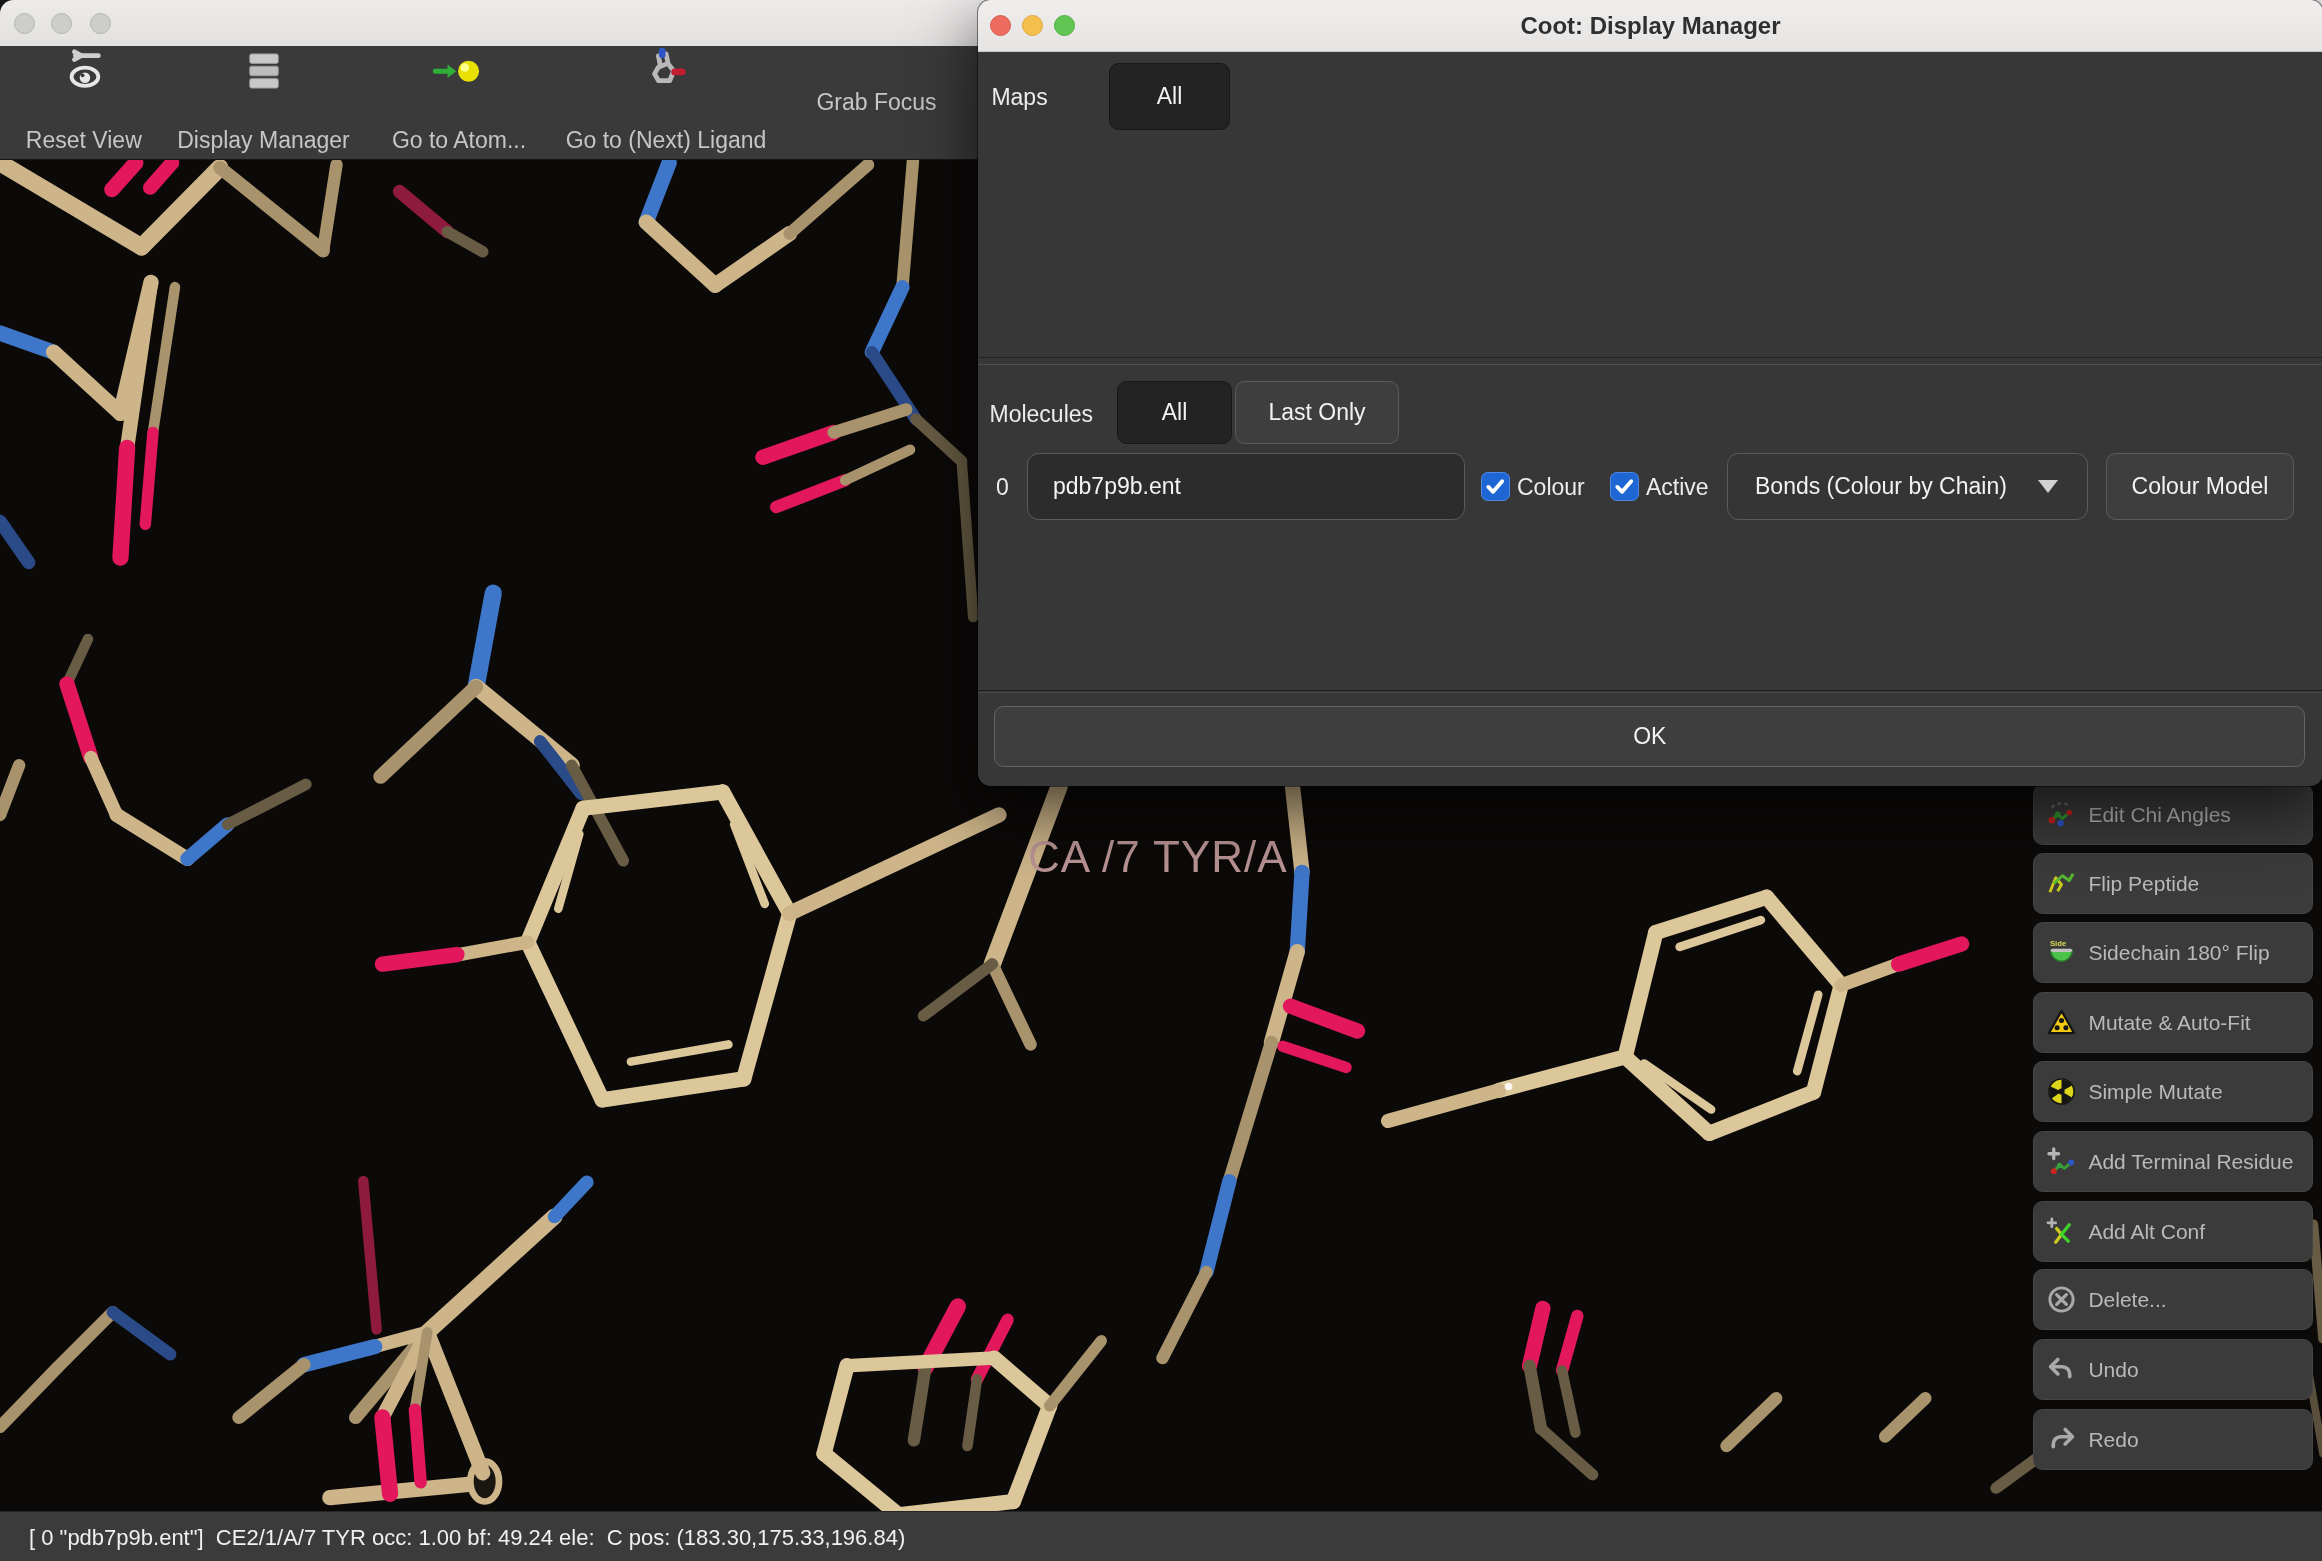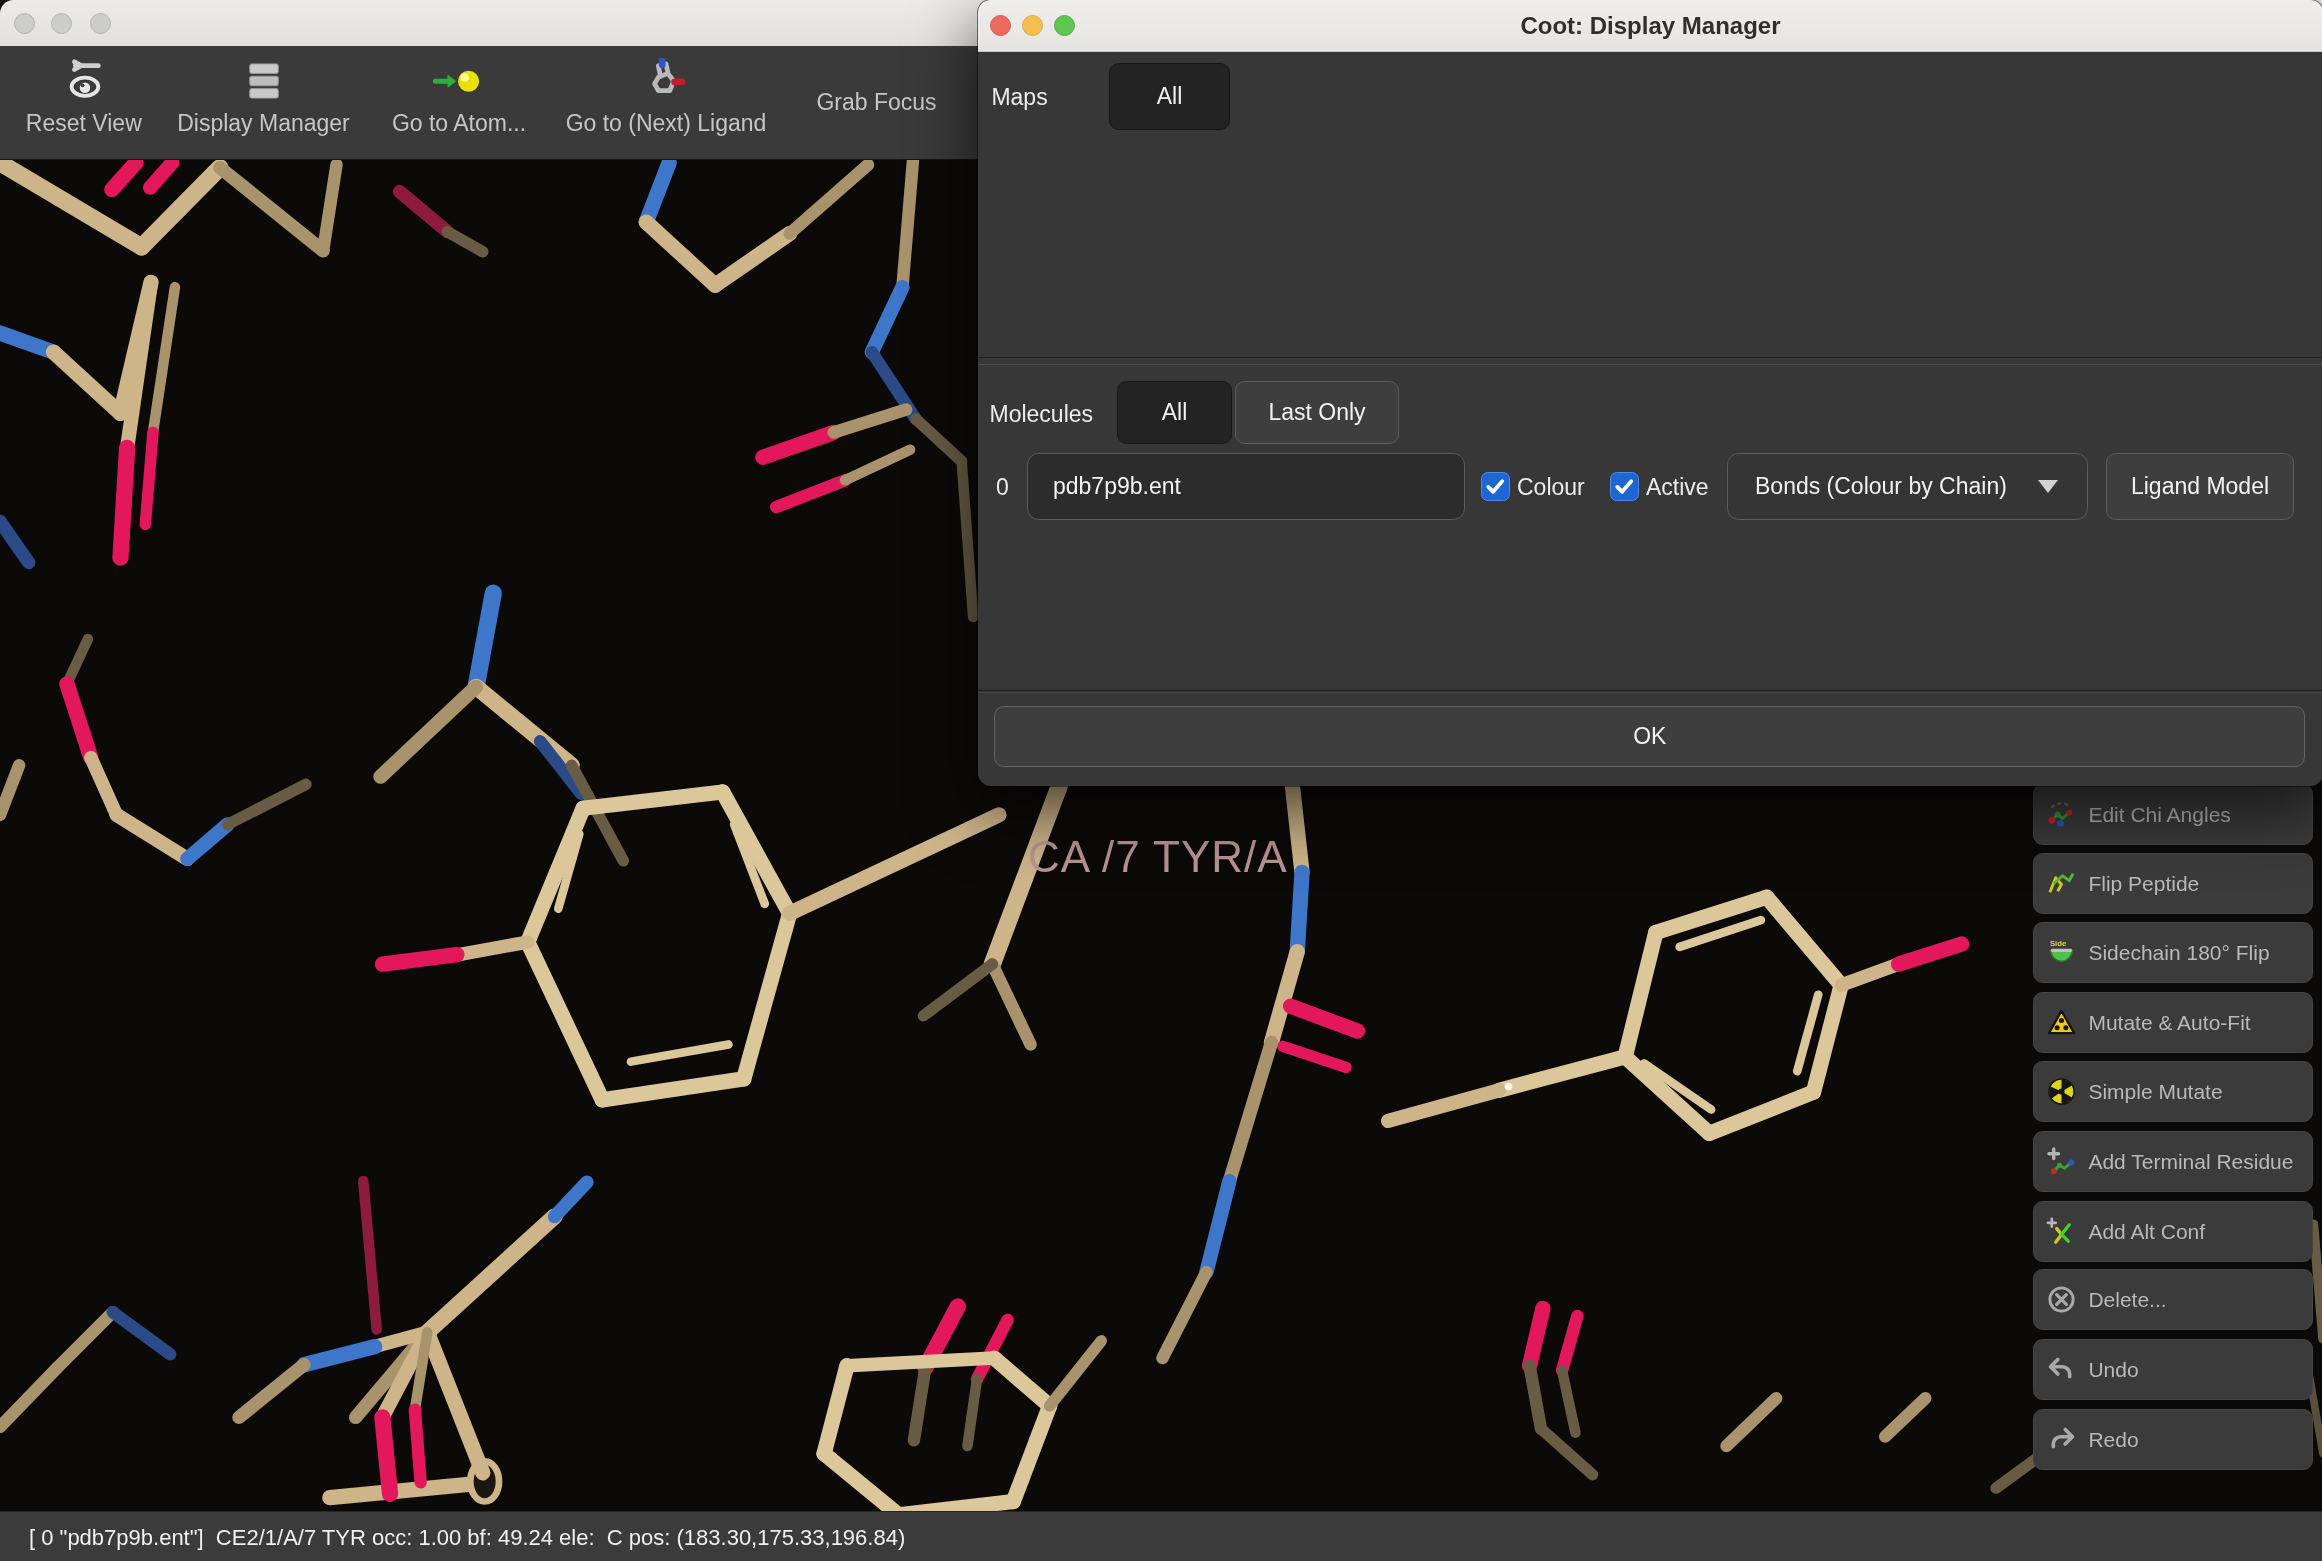--- a/index.html
+++ b/index.html
@@ -9,21 +9,21 @@
   
   #main-window{position:absolute;left:0;top:0;width:2323px;height:1562px;
                border-radius:13.4px 0 0 0;overflow:hidden;background:#0c0a09;}
   #main-titlebar{position:absolute;left:0;top:0;width:100%;height:46px;
                  background:linear-gradient(#edebea,#e3e1e0);border-bottom:1px solid #b9b7b5;}
   .tl{position:absolute;top:13.4px;width:21px;height:21px;border-radius:50%;}
   .tl.inactive{background:#cdcdcb;border:1px solid #b3b3b1;box-sizing:border-box;}
   #main-toolbar{position:absolute;left:0;top:46px;width:100%;height:113px;
                 background:#3a3a3a;border-bottom:1px solid #181614;}
   .tb-item{position:absolute;top:0;height:113px;display:flex;flex-direction:column;
-           align-items:center;justify-content:flex-end;padding-bottom:22px;box-sizing:border-box;cursor:default;}
+           align-items:center;justify-content:space-between;padding-bottom:5px;box-sizing:border-box;cursor:default;}
   .tb-icon{height:50px;display:flex;align-items:center;justify-content:center;margin-bottom:3.8px;}
   .tb-label{font-size:23px;color:#c6c6c6;white-space:nowrap;}
 
   
   #gl-canvas{position:absolute;left:0;top:159px;width:2323px;height:1353px;background:#0c0a09;}
   #gl-canvas line{stroke-linecap:round;}
   .tan{stroke:#cdb489}.tanb{stroke:#dcc79b}.tan2{stroke:#a8936c}.dk{stroke:#685c44}
   .blue{stroke:#3e76c9}.dblue{stroke:#2a4b88}.red{stroke:#e2175c}.dred{stroke:#8e1a40}
   #atom-label{position:absolute;left:1028px;top:808px;font-size:44px;color:#ba9494;
               letter-spacing:1px;white-space:nowrap;margin-top:24px;}
@@ -399,19 +399,19 @@
   <div class="cb" style="left:632px;top:472px">
     <svg width="23" height="23" viewBox="0 0 24 24">
       <polyline points="4.5,12.5 9.5,17.5 19,6.5" fill="none" stroke="#ffffff" stroke-width="4" stroke-linecap="round" stroke-linejoin="round"></polyline>
     </svg>
   </div>
   <div class="dlg-label" style="left:668px;top:474px">Active</div>
   <div class="combo" style="left:749px;top:453px;width:361px;height:67px">
     <span>Bonds (Colour by Chain)</span>
     <span class="arrow"></span>
   </div>
-  <div class="btn plain" style="left:1128px;top:453px;width:188px;height:67px">Ligand Model</div>
+  <div class="btn plain" style="left:1128px;top:453px;width:188px;height:67px">Colour Model</div>
 
   <div class="sep" style="top:690px;border-color:#1e1e1e"></div>
   <div class="sep" style="top:692px;border-color:#474747"></div>
   <div class="btn plain" style="left:16.3px;top:706px;width:1311px;height:61px;border-color:#646464">OK</div>
 </div>
 
 
 </body></html>

